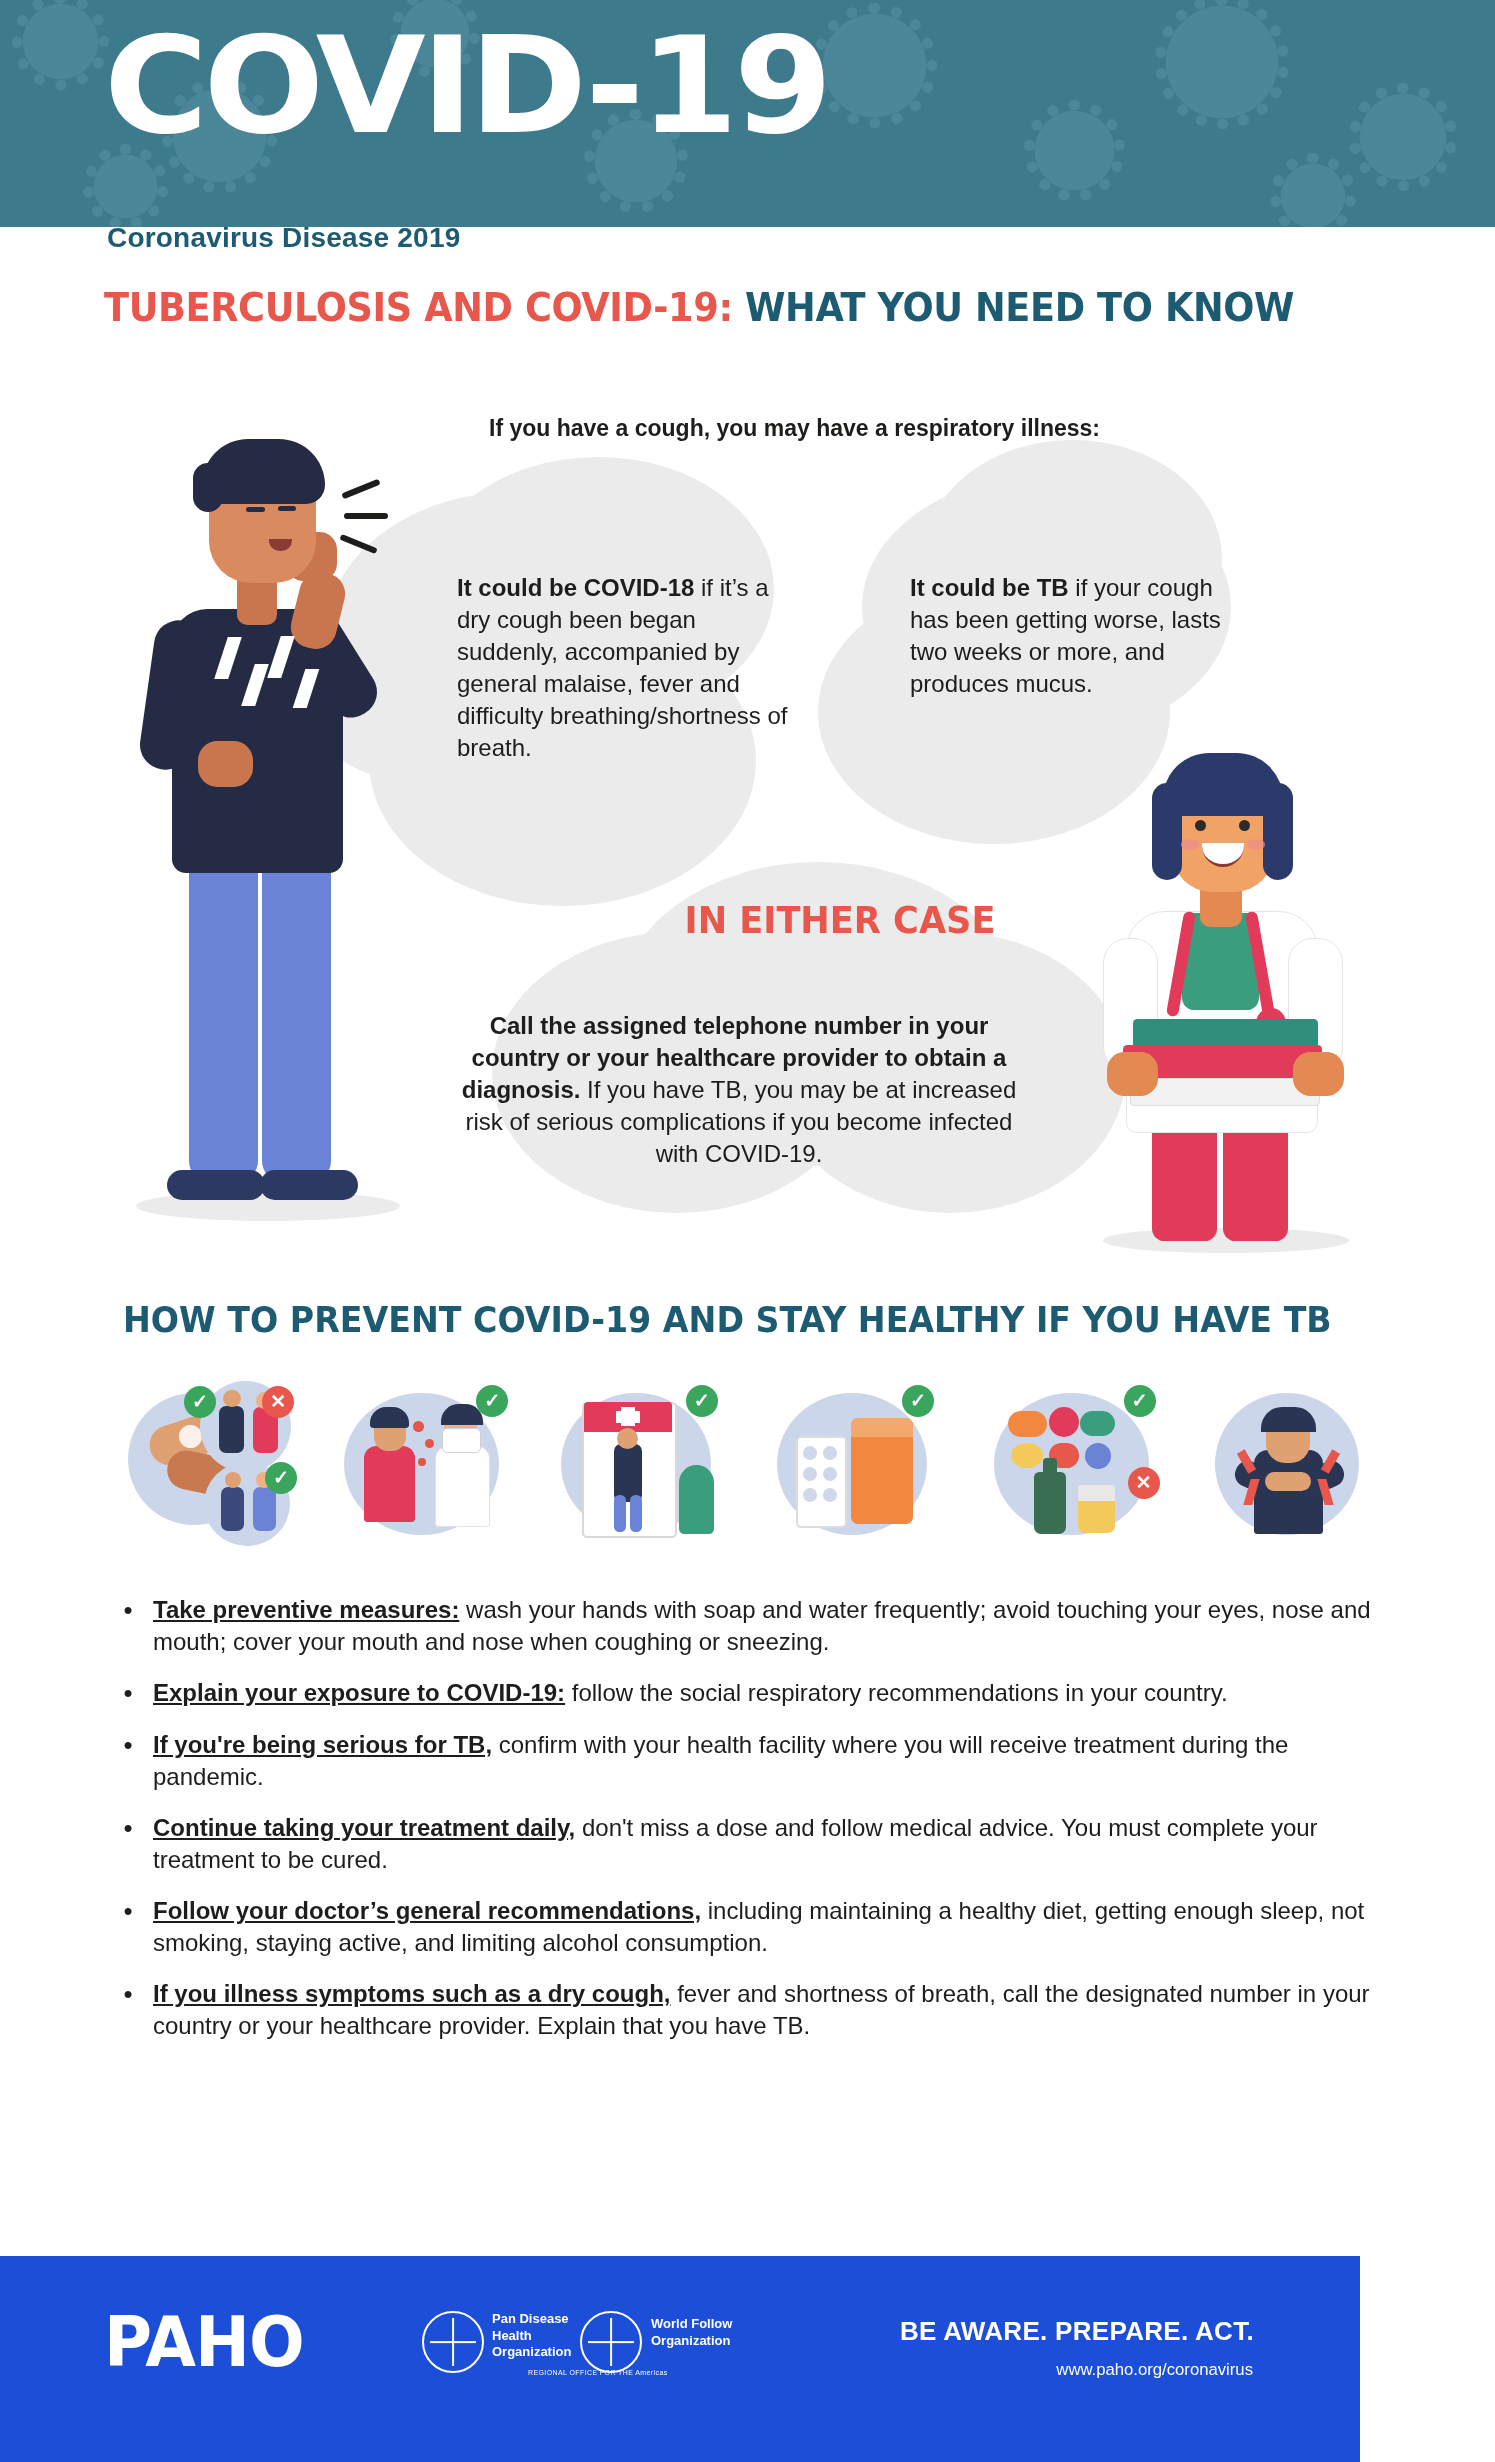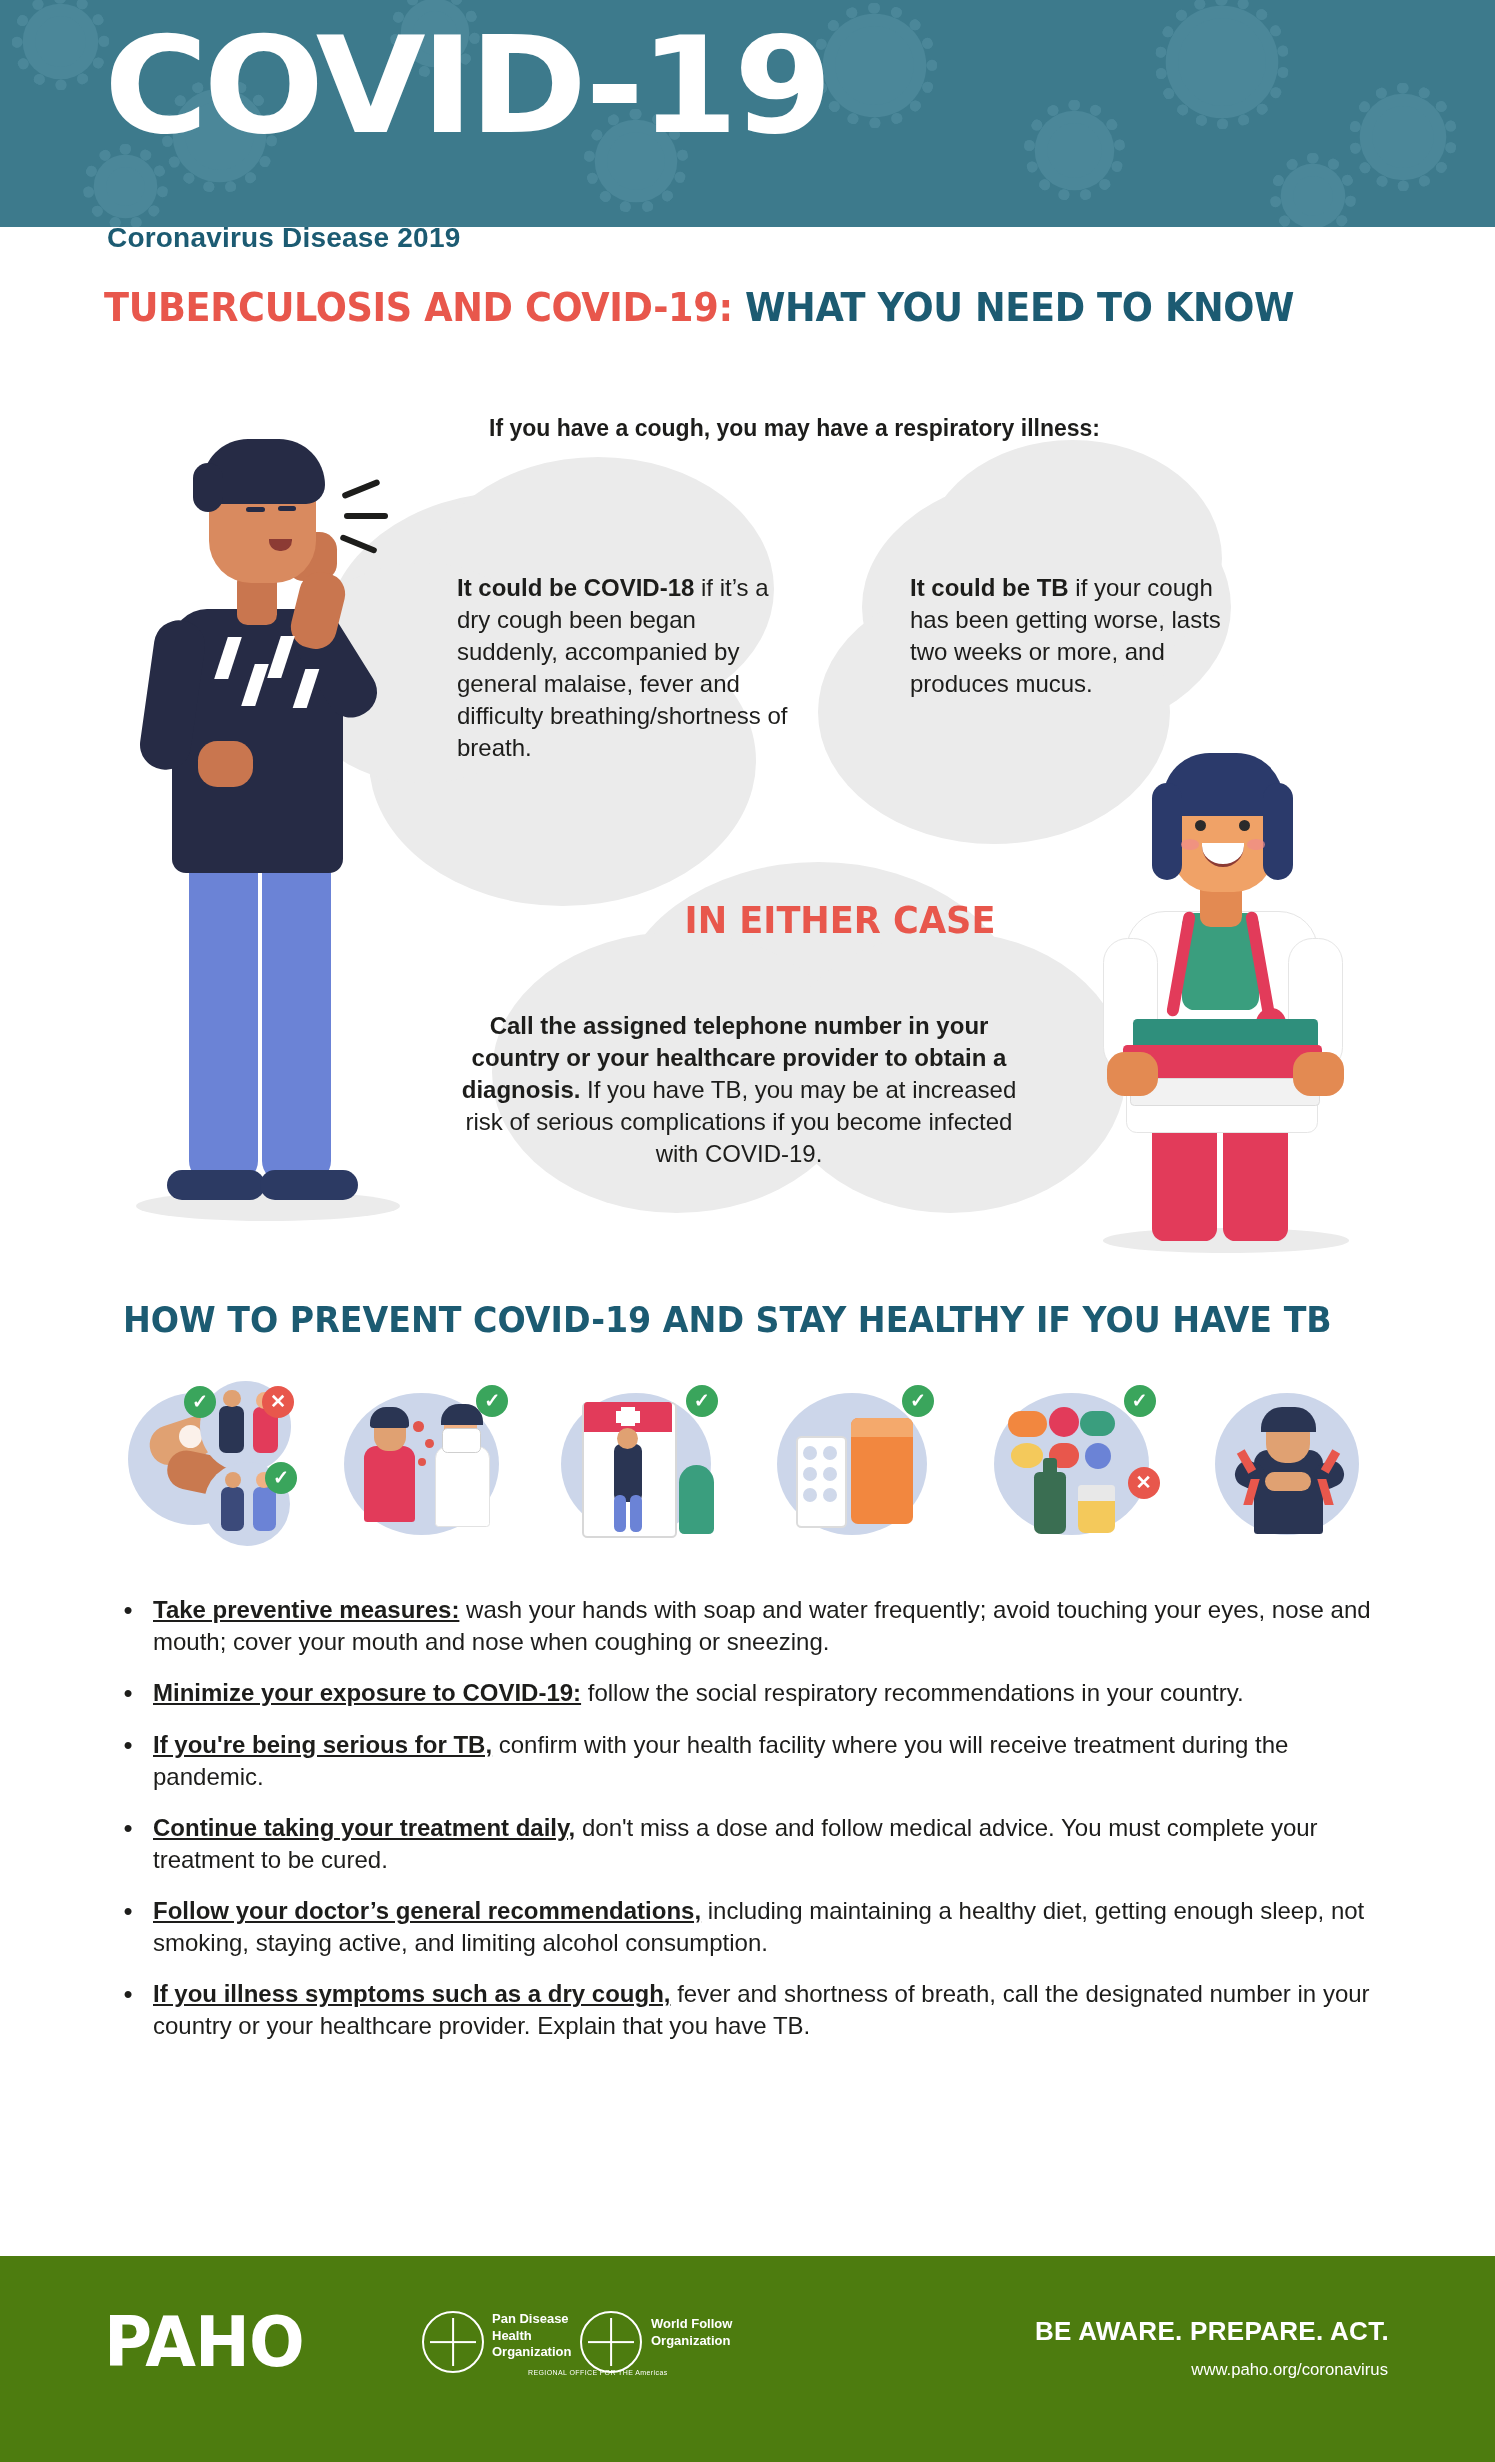--- a/index.html
+++ b/index.html
@@ -197,23 +197,23 @@
     line-height: 32px;
     color: #1d1d1b;
   }
   .bullet-row b { font-weight: bold; text-decoration: underline; }
 
   
   .footer {
     position: absolute;
     left: 0;
     top: 2256px;
-    width: 1495px;
+    width: 1360px;
     height: 207px;
-    background: #4d7c0f;
+    background: #1d4ed8;
     text-decoration: underline;
   }
   .paho-logo {
     position: absolute;
     left: 104px;
     top: 46px;
     font-size: 69px;
     font-weight: bold;
     color: #ffffff;
     letter-spacing: -0.9px;
@@ -517,21 +517,21 @@
 
 </div>
 
 <div class="bullets">
   <div class="bullet-row">
     <span class="dot">•</span>
     <b>Take preventive measures:</b><span> wash your hands with soap and water frequently; avoid touching your eyes, nose and mouth; cover your mouth and nose when coughing or sneezing.</span>
   </div>
   <div class="bullet-row">
     <span class="dot">•</span>
-    <b>Minimize your exposure to COVID-19:</b><span> follow the social respiratory recommendations in your country.</span>
+    <b>Explain your exposure to COVID-19:</b><span> follow the social respiratory recommendations in your country.</span>
   </div>
   <div class="bullet-row">
     <span class="dot">•</span>
     <b>If you're being serious for TB,</b><span> confirm with your health facility where you will receive treatment during the pandemic.</span>
   </div>
   <div class="bullet-row">
     <span class="dot">•</span>
     <b>Continue taking your treatment daily,</b><span> don't miss a dose and follow medical advice. You must complete your treatment to be cured.</span>
   </div>
   <div class="bullet-row">

